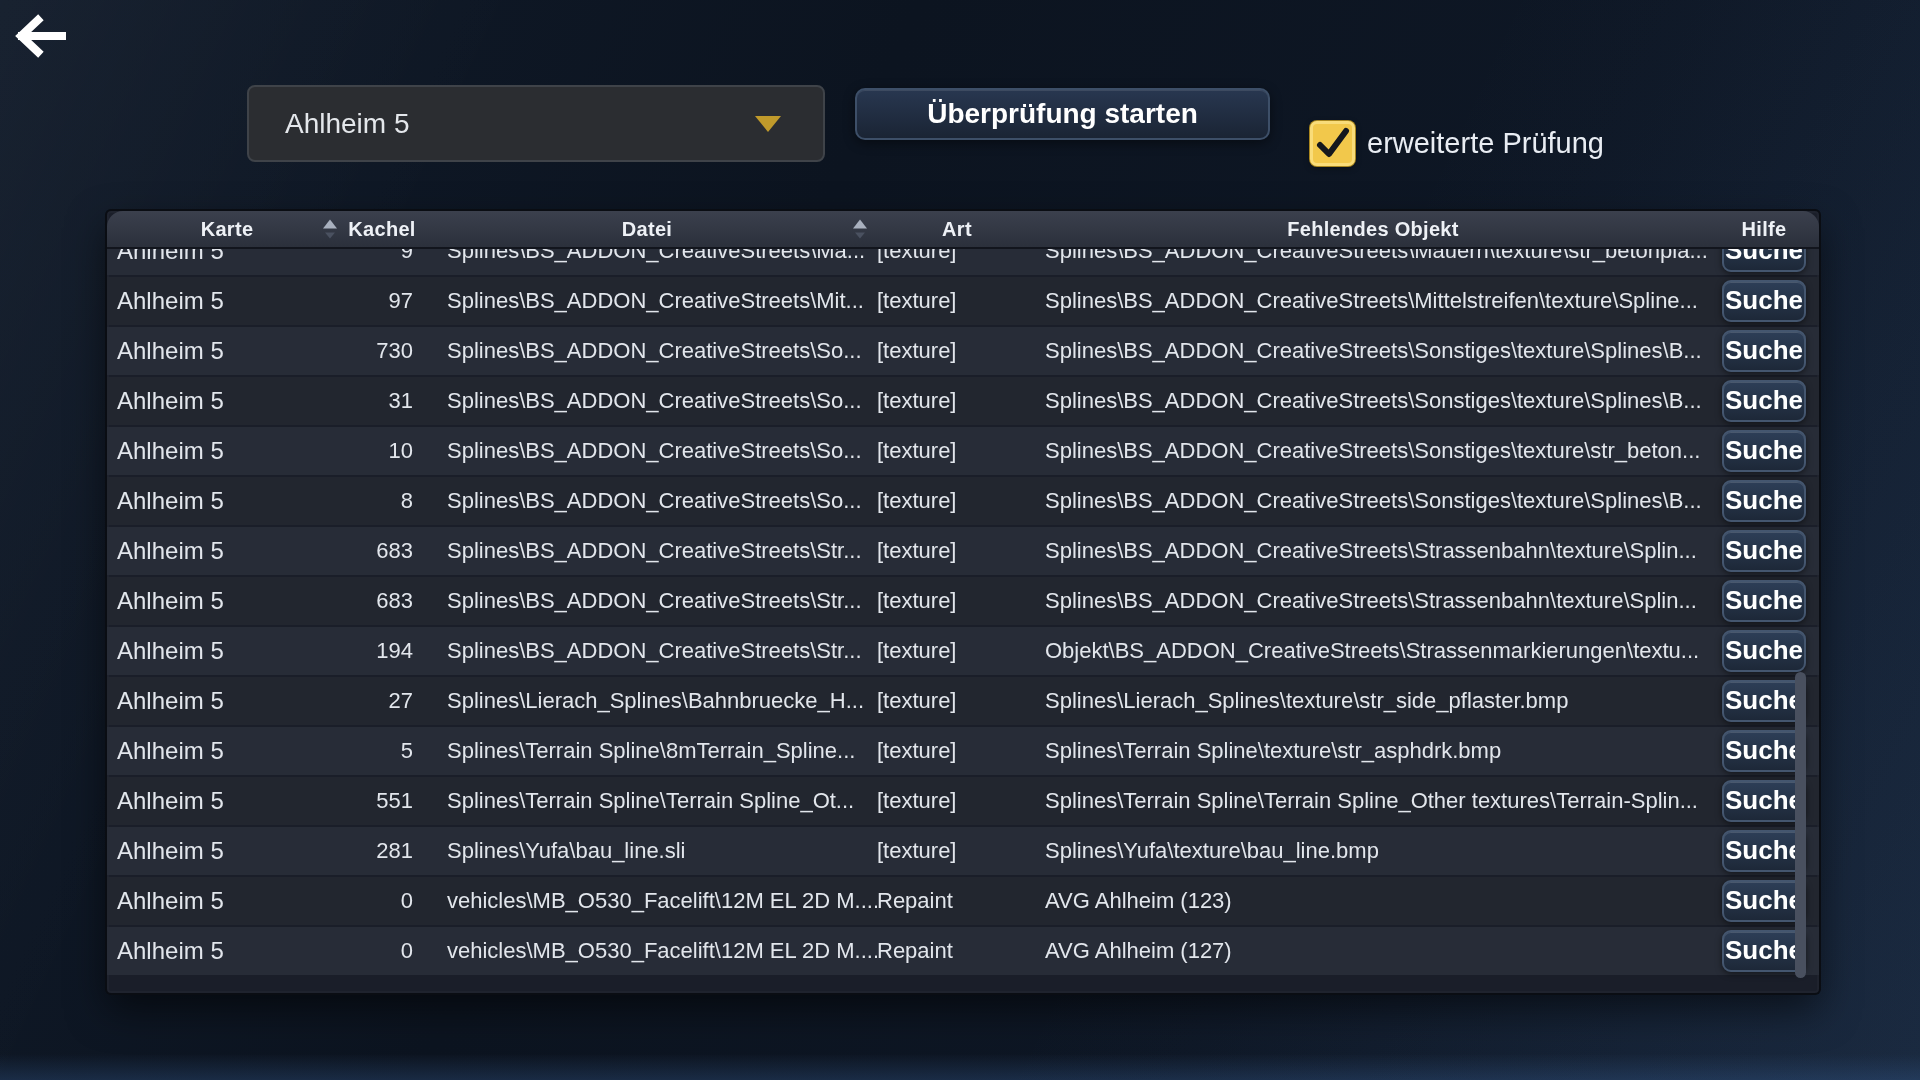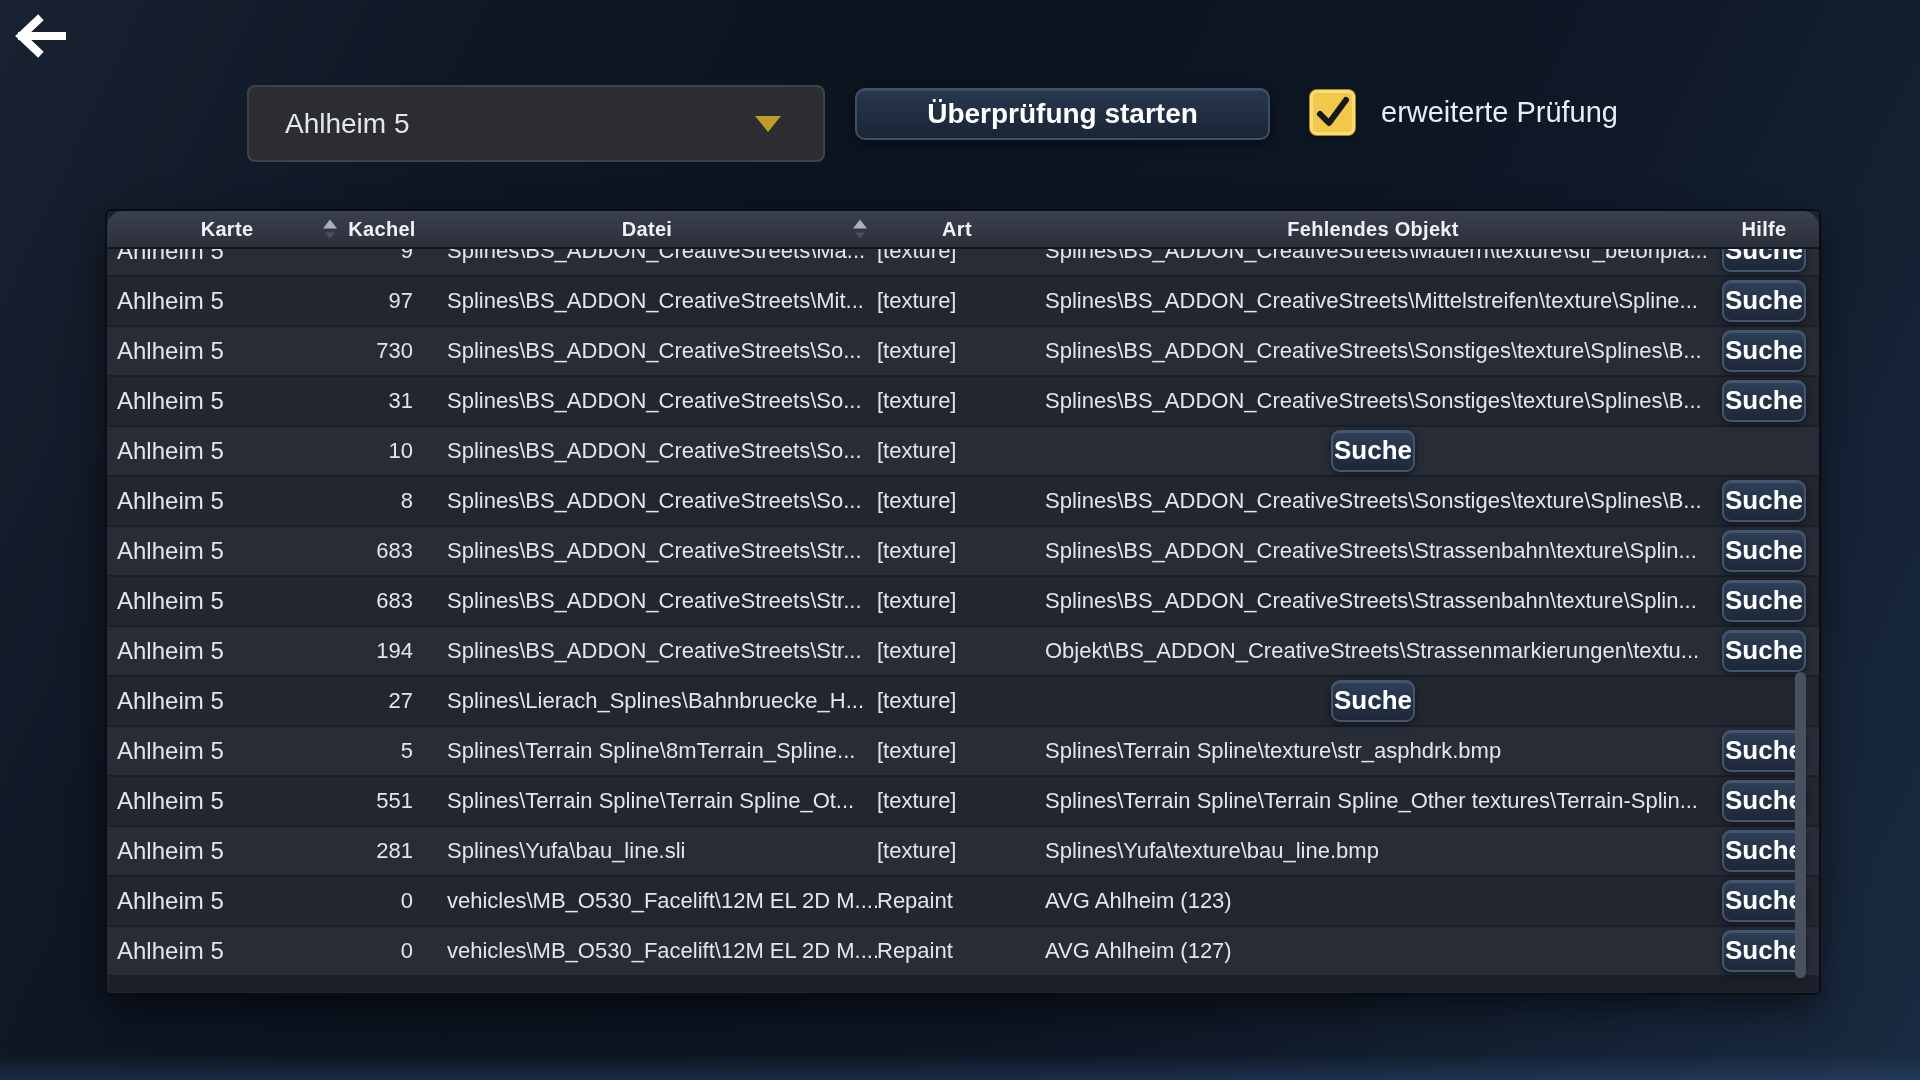--- a/index.html
+++ b/index.html
@@ -29,21 +29,21 @@
   }
   .caret{margin-left:auto;width:0;height:0;border-left:13px solid transparent;border-right:13px solid transparent;border-top:16px solid #c09a2b;}
   .start-btn{
     position:absolute;left:855px;top:88px;width:415px;height:52px;box-sizing:border-box;
     background:linear-gradient(180deg,#283750 0%,#1a2434 100%);
     border:2px solid #3d4f68;border-radius:10px;
     color:#ffffff;font-weight:bold;font-size:28px;font-family:"Liberation Sans",sans-serif;
     box-shadow:0 3px 12px rgba(0,0,0,.45), inset 0 1px 0 rgba(255,255,255,.10);
     cursor:pointer;
   }
-  .chk-wrap{position:absolute;left:1310px;top:90px;display:flex;align-items:center;gap:26px;}
+  .chk-wrap{position:absolute;left:1310px;top:121px;display:flex;align-items:center;gap:12px;}
   .checkbox{
     width:45px;height:45px;border-radius:7px;background:var(--accent-yellow,#f2c84b);
     box-shadow:inset 0 0 0 3px rgba(255,236,160,.55), 0 0 0 1px #a8861f, 0 2px 6px rgba(0,0,0,.4);
     display:flex;align-items:center;justify-content:center;cursor:pointer;
   }
   .chk-label{color:#e9edf3;font-size:29px;}
 
   
   .table{
     position:absolute;left:107px;top:211px;width:1712px;height:782px;
@@ -184,20 +184,21 @@
     <div class="td c-objekt">Splines\BS_ADDON_CreativeStreets\Sonstiges\texture\Splines\B...</div>
     <div class="td c-hilfe">
       <button class="suche">Suche</button>
     </div>
   </div>
           <div class="tr odd">
     <div class="td c-karte">Ahlheim 5</div>
     <div class="td c-kachel">10</div>
     <div class="td c-datei">Splines\BS_ADDON_CreativeStreets\So...</div>
     <div class="td c-art">[texture]</div>
+    <div class="td c-objekt">Splines\BS_ADDON_CreativeStreets\Sonstiges\texture\str_beton...</div>
     <div class="td c-hilfe">
       <button class="suche">Suche</button>
     </div>
   </div>
           <div class="tr even">
     <div class="td c-karte">Ahlheim 5</div>
     <div class="td c-kachel">8</div>
     <div class="td c-datei">Splines\BS_ADDON_CreativeStreets\So...</div>
     <div class="td c-art">[texture]</div>
     <div class="td c-objekt">Splines\BS_ADDON_CreativeStreets\Sonstiges\texture\Splines\B...</div>
@@ -233,20 +234,21 @@
     <div class="td c-objekt">Objekt\BS_ADDON_CreativeStreets\Strassenmarkierungen\textu...</div>
     <div class="td c-hilfe">
       <button class="suche">Suche</button>
     </div>
   </div>
           <div class="tr even">
     <div class="td c-karte">Ahlheim 5</div>
     <div class="td c-kachel">27</div>
     <div class="td c-datei">Splines\Lierach_Splines\Bahnbruecke_H...</div>
     <div class="td c-art">[texture]</div>
+    <div class="td c-objekt">Splines\Lierach_Splines\texture\str_side_pflaster.bmp</div>
     <div class="td c-hilfe">
       <button class="suche">Suche</button>
     </div>
   </div>
           <div class="tr odd">
     <div class="td c-karte">Ahlheim 5</div>
     <div class="td c-kachel">5</div>
     <div class="td c-datei">Splines\Terrain Spline\8mTerrain_Spline...</div>
     <div class="td c-art">[texture]</div>
     <div class="td c-objekt">Splines\Terrain Spline\texture\str_asphdrk.bmp</div>

